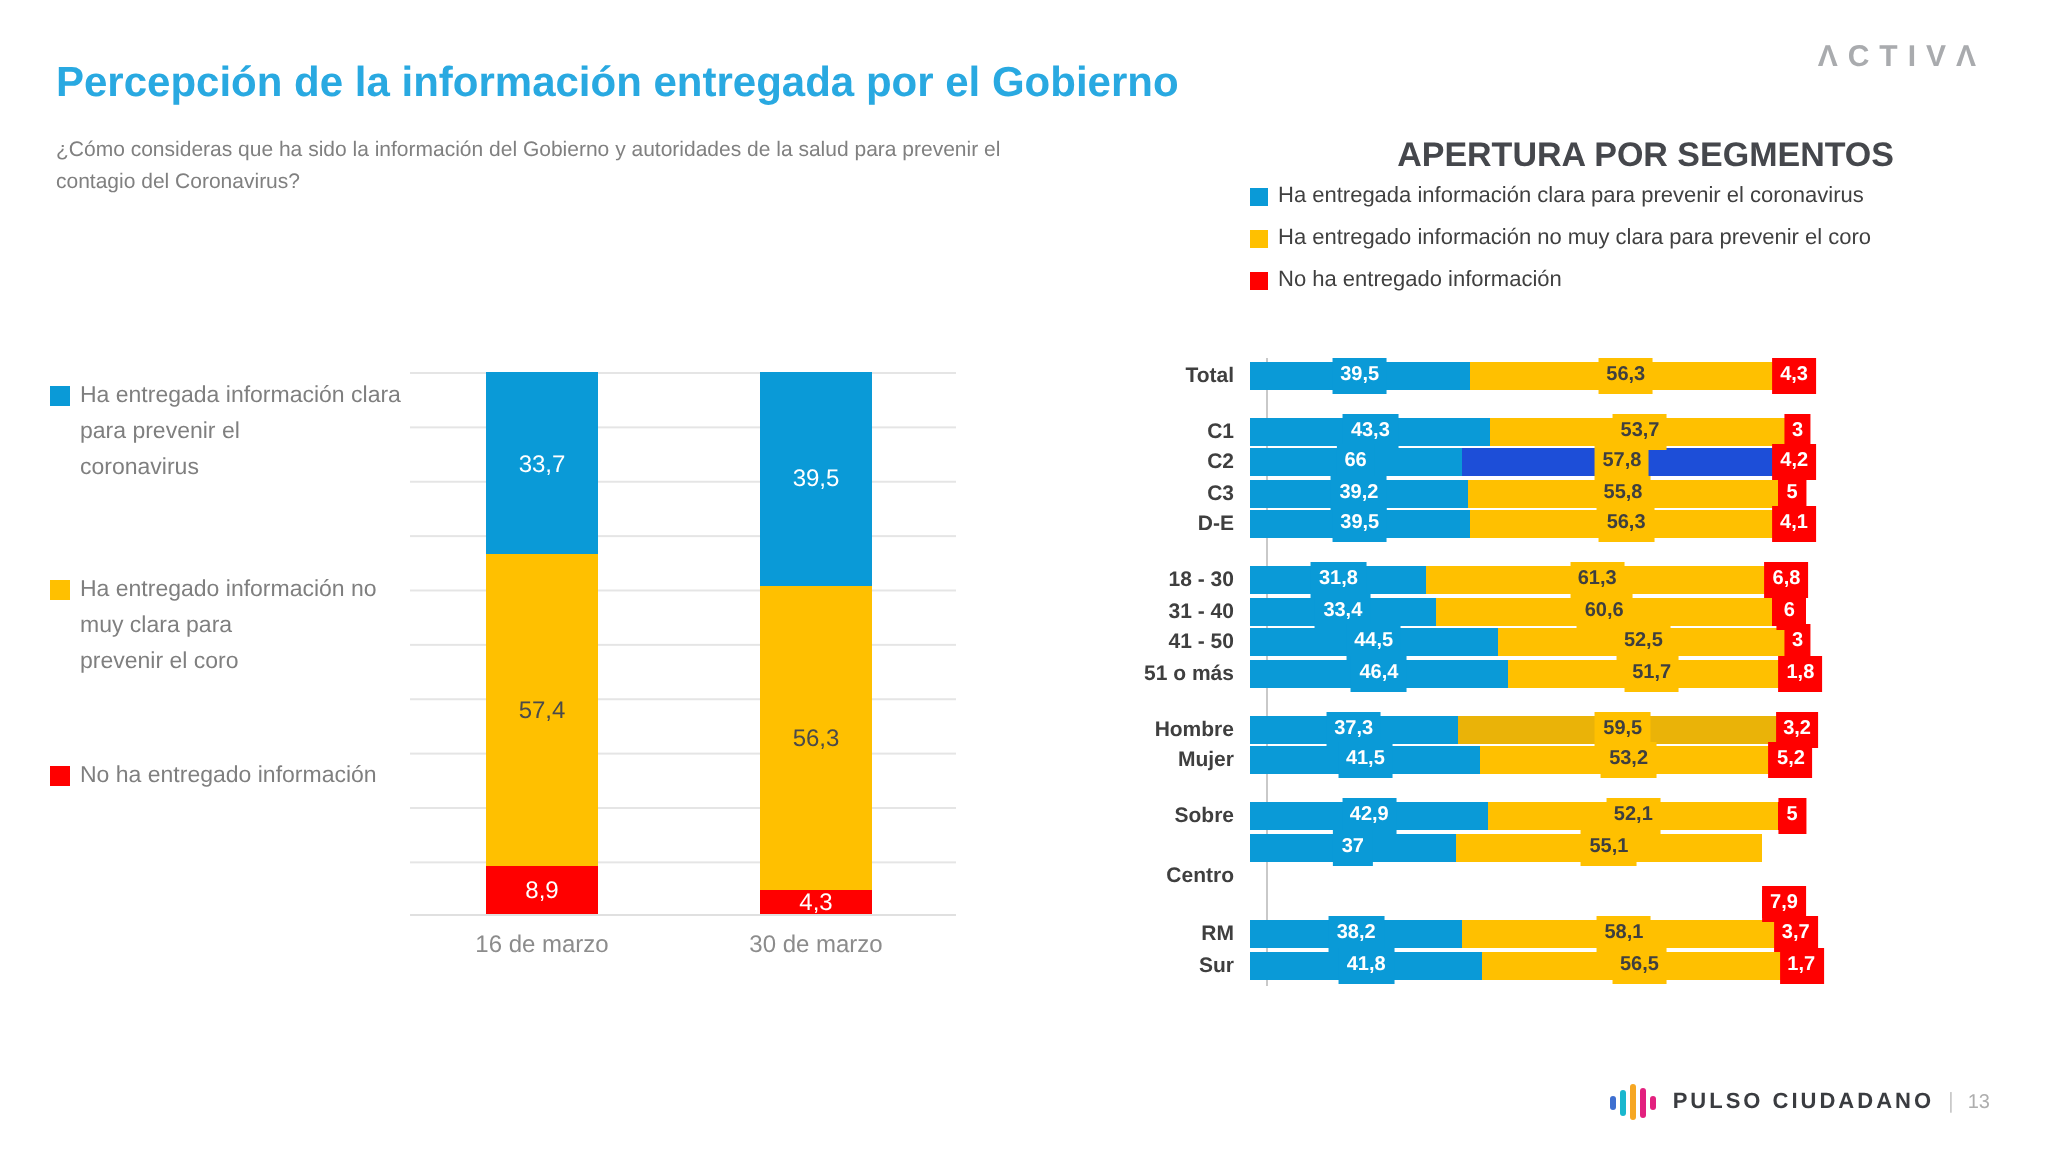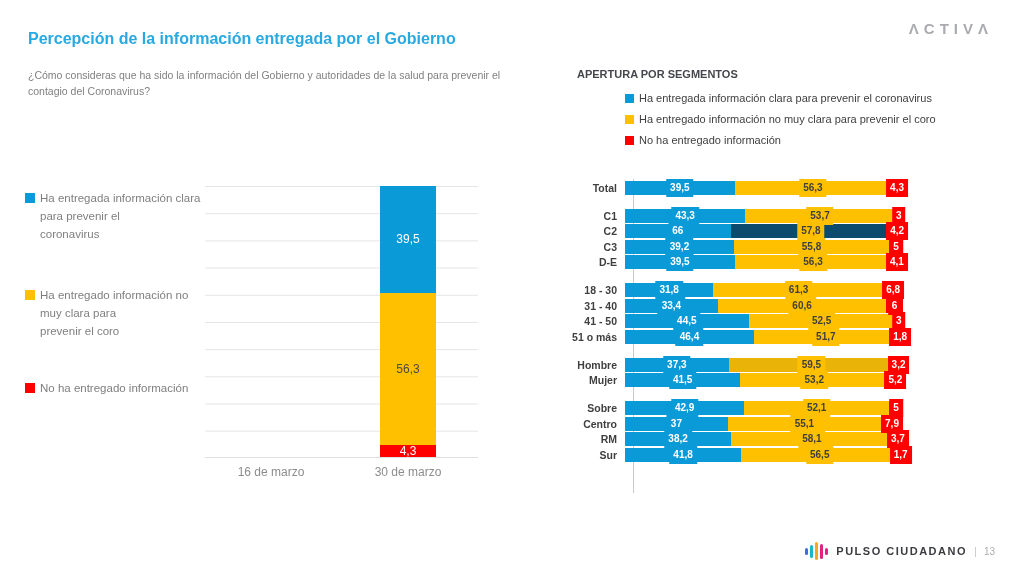--- a/index.html
+++ b/index.html
@@ -1,21 +1,21 @@
 <!DOCTYPE html>
 <html><head>
 <meta charset="utf-8">
 <style>
   * { margin:0; padding:0; box-sizing:border-box; }
   html,body { background:#fff; }
   body { font-family:"Liberation Sans", sans-serif; }
   .canvas { position:relative; width:1023px; height:575px; background:#fff; overflow:hidden; }
 
   
-  .title { position:absolute; left:28px; top:30px; font-size:16px; font-weight:bold; color:#29A9E1; }
+  .title { position:absolute; left:28px; top:30px; font-size:21px; font-weight:bold; color:#29A9E1; }
   .subtitle { position:absolute; left:28px; top:67px; width:490px; font-size:10.5px; line-height:1.55; color:#808080; }
   .activa { position:absolute; right:30px; top:20px; font-size:15px; font-weight:600; letter-spacing:5px; color:#A9ABAE; }
 
   
   .lleg-item { position:absolute; left:25px; width:195px; display:flex; align-items:flex-start; font-size:11.5px; line-height:1.55; color:#7F7F7F; }
   .lleg-item .sq { flex:none; width:10px; height:10px; margin:3px 5px 0 0; }
   .lleg-text { white-space:pre-line; }
   .sq-blue { background:#0A9AD7; } .sq-yellow { background:#FFC000; } .sq-red { background:#FF0000; }
 
   
@@ -25,22 +25,22 @@
   .vcol { position:absolute; top:0; width:56px; height:100%; display:flex; flex-direction:column; }
   .vcol.c1 { left:38px; } .vcol.c2 { left:175px; }
   .vseg { display:flex; align-items:center; justify-content:center; overflow:visible; }
   .vval { font-size:12px; line-height:1; }
   .vval.on-blue, .vval.on-red { color:#fff; }
   .vval.on-yellow { color:#4A4A4A; }
   .vcat { position:absolute; top:465px; width:120px; text-align:center; font-size:12px; color:#8C8C8C; }
   .vcat.c1 { left:211px; } .vcat.c2 { left:348px; }
 
   
-  .seg-title { position:absolute; left:577px; top:68px; width:370px; text-align:left;
-               font-size:11px; font-weight:bold; color:#45474C; }
+  .seg-title { position:absolute; left:577px; top:68px; width:370px; text-align:right;
+               font-size:17px; font-weight:bold; color:#45474C; }
   .rleg { position:absolute; left:625px; top:92px; display:flex; flex-direction:column; gap:9px; }
   .rleg-item { display:flex; align-items:center; font-size:11px; color:#404040; }
   .rleg-item .sq { flex:none; width:9px; height:9px; margin-right:5px; }
 
   .seg-rows { position:absolute; left:570px; top:179px; }
   .seg-axis { position:absolute; left:63px; top:0; width:1px; height:314px; background:#C9C9C9; }
   .seg-group { margin-bottom:14px; }
   .seg-row { display:flex; align-items:center; margin:1.5px 0; }
   .seg-rowlabel { flex:none; width:55px; padding-right:8px; text-align:right;
                   font-size:10.5px; font-weight:bold; color:#3F3F3F; }
@@ -81,20 +81,31 @@
     <span class="lleg-text">Ha entregada información clara
 para prevenir el
 coronavirus</span>
   </div>
   <div class="lleg-item" style="top:380px;">
     <span class="sq sq-red"></span>
     <span class="lleg-text">No ha entregado información</span>
   </div>
 
   <div class="vplot">
+      <div class="vcol c1">
+        <div class="vseg" style="background: rgb(10, 154, 215); height: 33.7%;">
+          <span class="vval on-blue">33,7</span>
+        </div>
+        <div class="vseg" style="background: rgb(255, 192, 0); height: 57.4%;">
+          <span class="vval on-yellow">57,4</span>
+        </div>
+        <div class="vseg" style="background: rgb(255, 0, 0); height: 8.9%;">
+          <span class="vval on-red">8,9</span>
+        </div>
+      </div>
       <div class="vcol c2">
         <div class="vseg" style="background: rgb(10, 154, 215); height: 39.5%;">
           <span class="vval on-blue">39,5</span>
         </div>
         <div class="vseg" style="background: rgb(255, 192, 0); height: 56.3%;">
           <span class="vval on-yellow">56,3</span>
         </div>
         <div class="vseg" style="background: rgb(255, 0, 0); height: 4.3%;">
           <span class="vval on-red">4,3</span>
         </div>
@@ -151,21 +162,21 @@
               <span class="hval on-red">3</span>
             </div>
           </div>
         </div>
         <div class="seg-row">
           <div class="seg-rowlabel">C2</div>
           <div class="seg-track">
             <div class="hseg" style="width: 38%; background: rgb(10, 154, 215);">
               <span class="hval on-blue">66</span>
             </div>
-            <div class="hseg" style="width: 57.8%; background: #0c4a6e;">
+            <div class="hseg" style="width: 57.8%; background: #1d4ed8;">
               <span class="hval on-yellow">57,8</span>
             </div>
             <div class="hseg" style="width: 4.2%; background: rgb(255, 0, 0);">
               <span class="hval on-red">4,2</span>
             </div>
           </div>
         </div>
         <div class="seg-row">
           <div class="seg-rowlabel">C3</div>
           <div class="seg-track">
@@ -300,21 +311,21 @@
         </div>
         <div class="seg-row">
           <div class="seg-rowlabel">Centro</div>
           <div class="seg-track">
             <div class="hseg" style="width: 37%; background: rgb(10, 154, 215);">
               <span class="hval on-blue">37</span>
             </div>
             <div class="hseg" style="width: 55.1%; background: rgb(255, 192, 0);">
               <span class="hval on-yellow">55,1</span>
             </div>
-            <div class="hseg" style="width: 7.9%; background: rgb(255, 0, 0);">
+            <div class="hseg" style="width: 7.9%; background: rgb(255, 0, 0); margin-top: 28px;">
               <span class="hval on-red">7,9</span>
             </div>
           </div>
         </div>
         <div class="seg-row">
           <div class="seg-rowlabel">RM</div>
           <div class="seg-track">
             <div class="hseg" style="width: 38.2%; background: rgb(10, 154, 215);">
               <span class="hval on-blue">38,2</span>
             </div>

